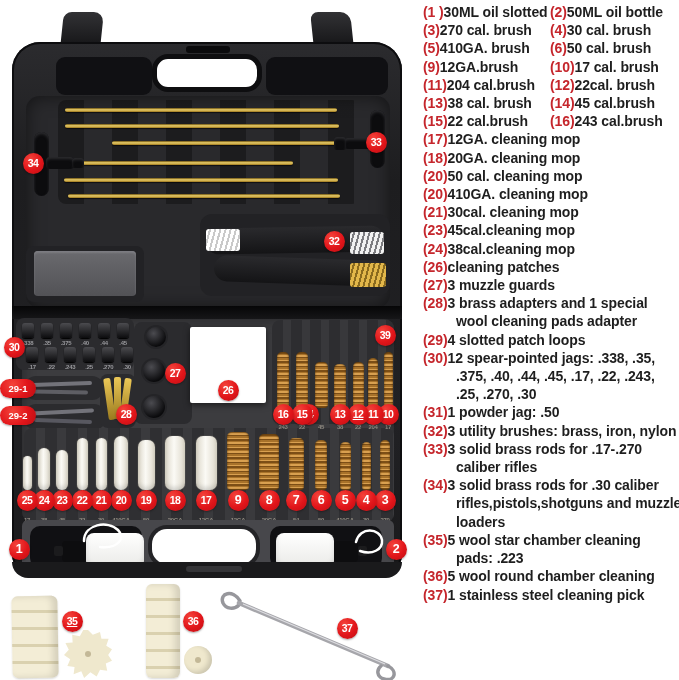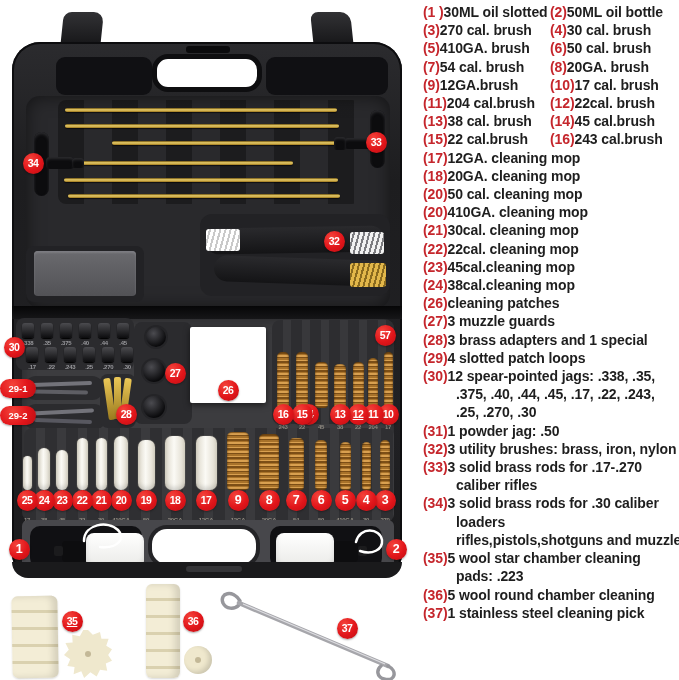--- a/index.html
+++ b/index.html
@@ -315,53 +315,51 @@
         <div class="badge" style="left: 82px; top: 500px;">22</div>
         <div class="badge" style="left: 62px; top: 500px;">23</div>
         <div class="badge" style="left: 44px; top: 500px;">24</div>
         <div class="badge" style="left: 27px; top: 500px;">25</div>
         <div class="badge" style="left: 228px; top: 390px;">26</div>
         <div class="badge" style="left: 175px; top: 373px;">27</div>
         <div class="badge" style="left: 126px; top: 414px;">28</div>
         <div class="badge pill" style="left: 18px; top: 388px;">29-1</div>
         <div class="badge pill" style="left: 18px; top: 415px;">29-2</div>
         <div class="badge" style="left: 14px; top: 347px;">30</div>
-        <div class="badge" style="left: 385px; top: 335px;">57</div>
+        <div class="badge" style="left: 385px; top: 335px;">39</div>
         <div class="badge" style="left: 334px; top: 241px;">32</div>
         <div class="badge" style="left: 376px; top: 142px;">33</div>
         <div class="badge" style="left: 33px; top: 163px;">34</div>
         <div class="badge" style="left: 72px; top: 621px; text-decoration: underline;">35</div>
         <div class="badge" style="left: 193px; top: 621px;">36</div>
         <div class="badge" style="left: 347px; top: 628px;">37</div>
       </div>
   </div>
 
   <div class="legend" id="legend">
       <div class="l-row pair"><div class="itm first"><span class="num">(1 )</span><span>30ML oil slotted</span></div><div class="itm "><span class="num">(2)</span><span>50ML oil bottle</span></div></div>
       <div class="l-row pair"><div class="itm first"><span class="num">(3)</span><span>270 cal. brush</span></div><div class="itm "><span class="num">(4)</span><span>30 cal. brush</span></div></div>
       <div class="l-row pair"><div class="itm first"><span class="num">(5)</span><span>410GA. brush</span></div><div class="itm "><span class="num">(6)</span><span>50 cal. brush</span></div></div>
-      <div class="l-row pair"><div class="itm first"><span class="num">(7)</span><span>54 cal. brush</span></div><div class="itm "><span class="num">(8)</span><span>20GA. brush</span></div></div>
       <div class="l-row pair"><div class="itm first"><span class="num">(9)</span><span>12GA.brush</span></div><div class="itm "><span class="num">(10)</span><span>17 cal. brush</span></div></div>
       <div class="l-row pair"><div class="itm first"><span class="num">(11)</span><span>204 cal.brush</span></div><div class="itm "><span class="num">(12)</span><span>22cal. brush</span></div></div>
       <div class="l-row pair"><div class="itm first"><span class="num">(13)</span><span>38 cal. brush</span></div><div class="itm "><span class="num">(14)</span><span>45 cal.brush</span></div></div>
       <div class="l-row pair"><div class="itm first"><span class="num">(15)</span><span>22 cal.brush</span></div><div class="itm "><span class="num">(16)</span><span>243 cal.brush</span></div></div>
       <div class="l-row single"><span class="num">(17)</span><span>12GA. cleaning mop</span></div>
       <div class="l-row single"><span class="num">(18)</span><span>20GA. cleaning mop</span></div>
       <div class="l-row single"><span class="num">(20)</span><span>50 cal. cleaning mop</span></div>
       <div class="l-row single"><span class="num">(20)</span><span>410GA. cleaning mop</span></div>
       <div class="l-row single"><span class="num">(21)</span><span>30cal. cleaning mop</span></div>
-      <div class="l-row single"><span class="num">(22)</span><span>22cal. cleaning mop</span></div>
       <div class="l-row single"><span class="num">(23)</span><span>45cal.cleaning mop</span></div>
       <div class="l-row single"><span class="num">(24)</span><span>38cal.cleaning mop</span></div>
       <div class="l-row single"><span class="num">(26)</span><span>cleaning patches</span></div>
       <div class="l-row single"><span class="num">(27)</span><span>3 muzzle guards</span></div>
-      <div class="l-row single"><span class="num">(28)</span><span>3 brass adapters and 1 special</span></div>
+      <div class="l-row single"><span class="num">(28)</span><span>3 brass adapters and 1 special</span><div class="cont">wool cleaning pads adapter</div></div>
       <div class="l-row single"><span class="num">(29)</span><span>4 slotted patch loops</span></div>
       <div class="l-row single"><span class="num">(30)</span><span>12 spear-pointed jags: .338, .35,</span><div class="cont">.375, .40, .44, .45, .17, .22, .243,</div><div class="cont">.25, .270, .30</div></div>
       <div class="l-row single"><span class="num">(31)</span><span>1 powder jag: .50</span></div>
       <div class="l-row single"><span class="num">(32)</span><span>3 utility brushes: brass, iron, nylon</span></div>
       <div class="l-row single"><span class="num">(33)</span><span>3 solid brass rods for .17-.270</span><div class="cont">caliber rifles</div></div>
-      <div class="l-row single"><span class="num">(34)</span><span>3 solid brass rods for .30 caliber</span><div class="cont">loaders</div><div class="cont">rifles,pistols,shotguns and muzzle</div></div>
+      <div class="l-row single"><span class="num">(34)</span><span>3 solid brass rods for .30 caliber</span><div class="cont">rifles,pistols,shotguns and muzzle</div><div class="cont">loaders</div></div>
       <div class="l-row single"><span class="num">(35)</span><span>5 wool star chamber cleaning</span><div class="cont">pads: .223</div></div>
       <div class="l-row single"><span class="num">(36)</span><span>5 wool round chamber cleaning</span></div>
       <div class="l-row single"><span class="num">(37)</span><span>1 stainless steel cleaning pick</span></div>
     </div>
 </div>
 
 </body></html>

